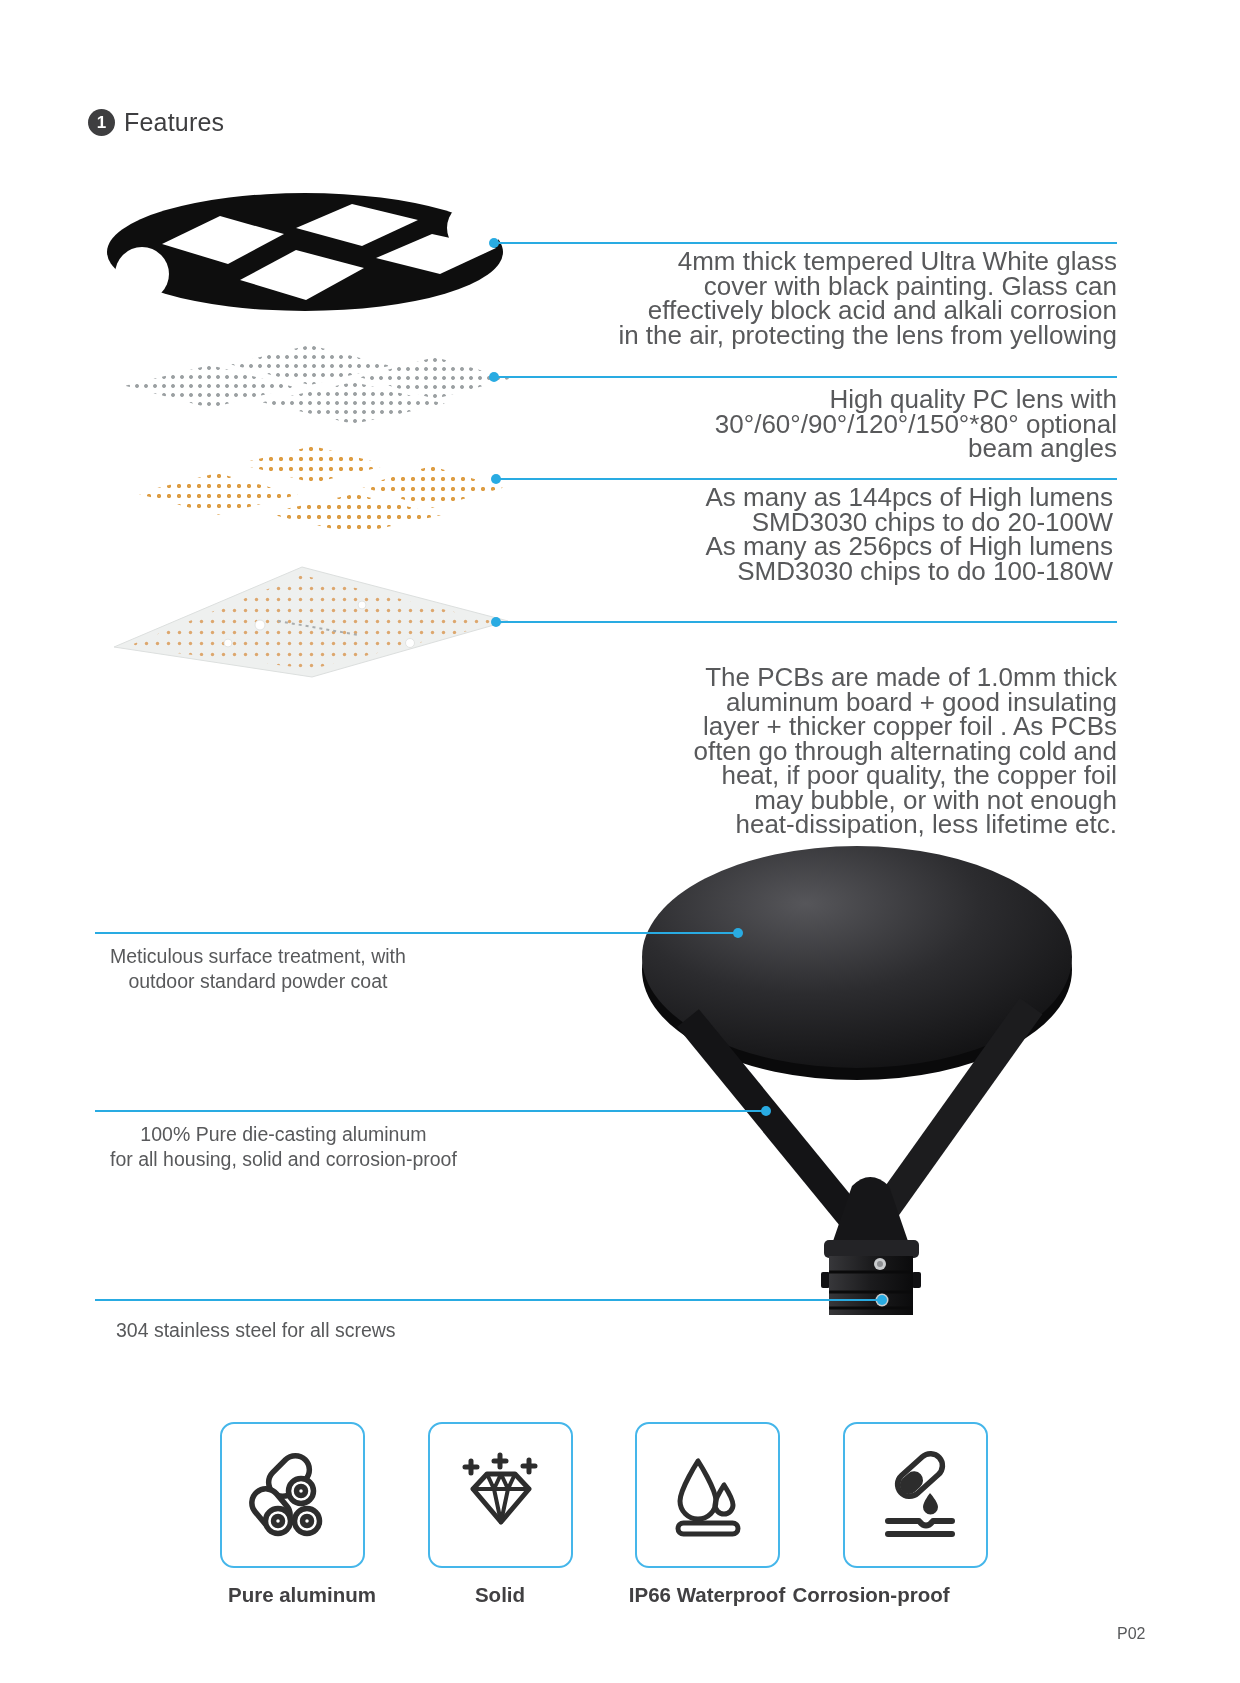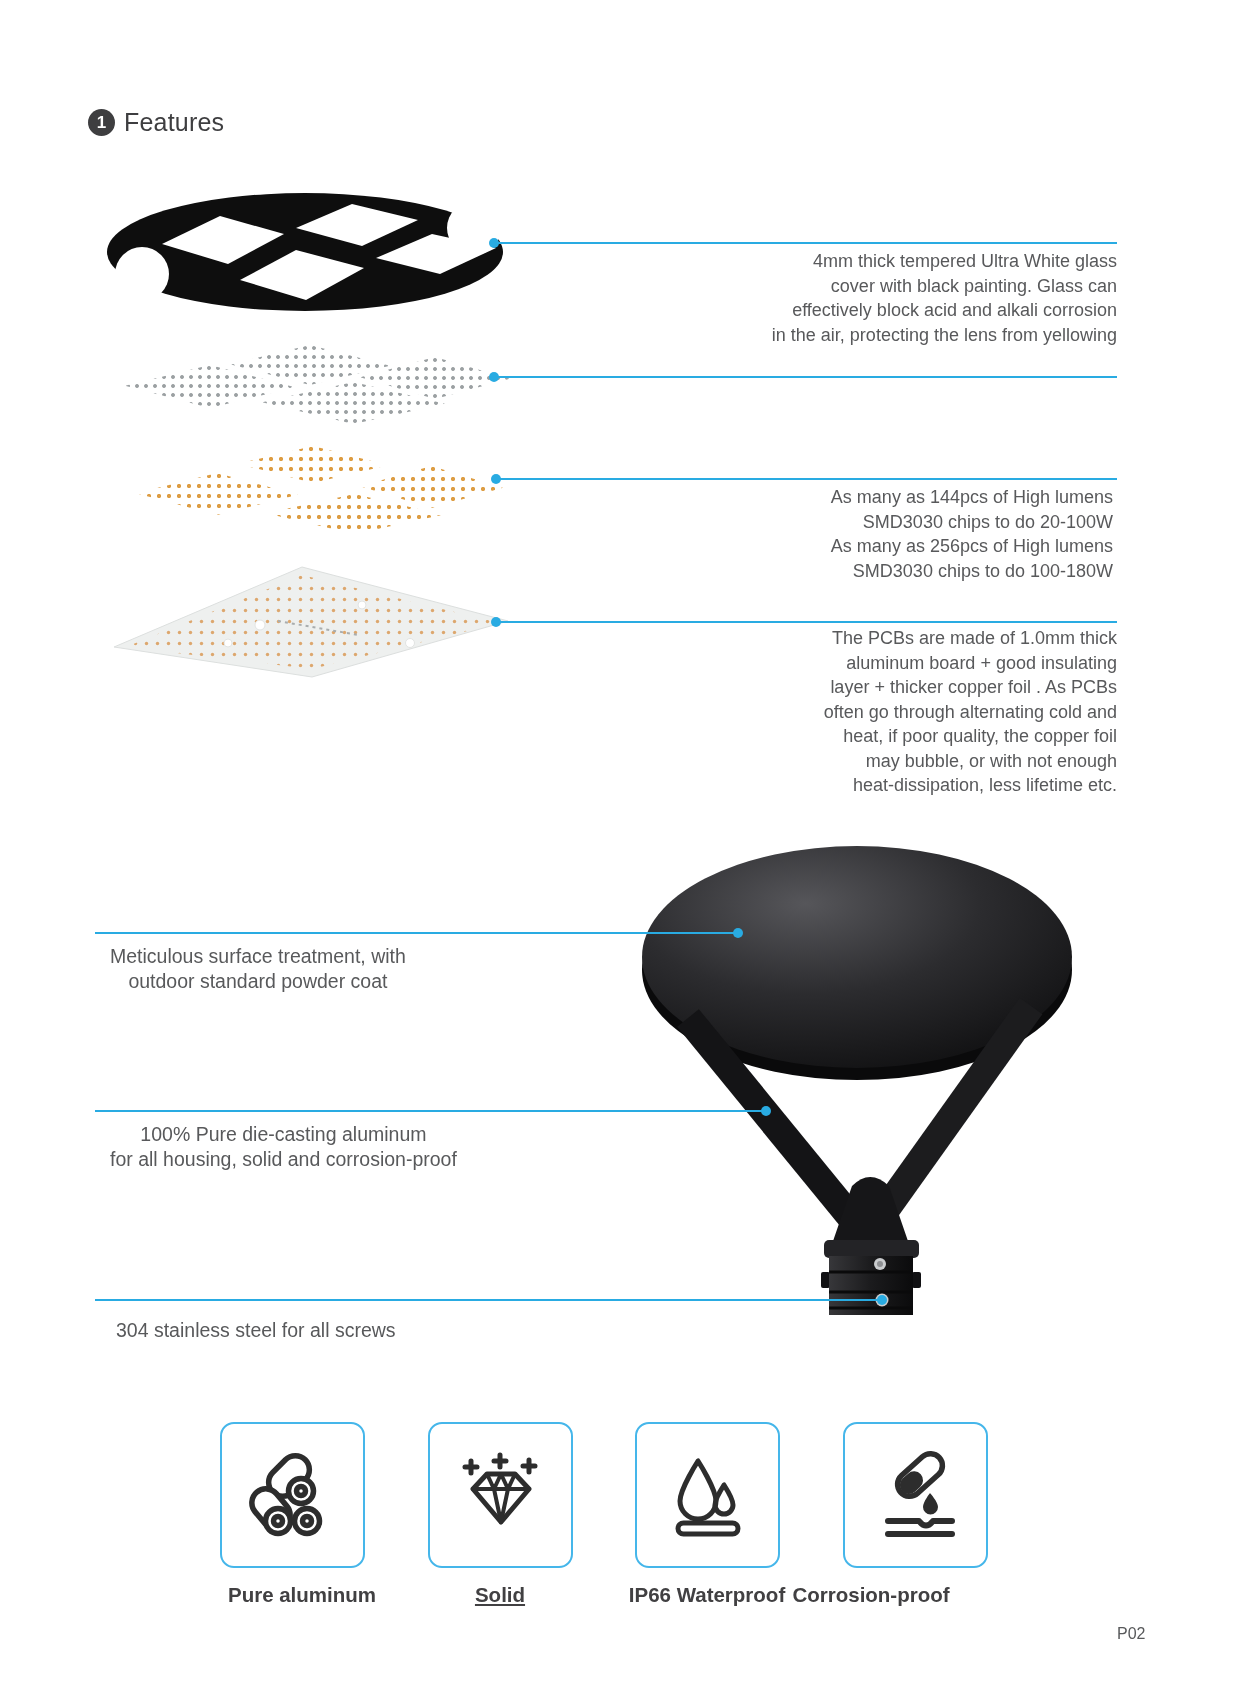--- a/index.html
+++ b/index.html
@@ -5,21 +5,21 @@
   html,body{margin:0;padding:0;background:#ffffff;}
   #page{position:relative;width:1240px;height:1683px;background:#fff;overflow:hidden;
         font-family:"Liberation Sans",sans-serif;color:#58595b;}
   .abs{position:absolute;}
   
   .heading{display:flex;align-items:center;gap:9px;}
   .num-badge{width:27px;height:27px;border-radius:50%;background:#3e3e40;color:#fff;
              font-weight:bold;font-size:17px;display:flex;align-items:center;justify-content:center;}
   .heading-title{font-size:25px;font-weight:normal;color:#3e3e40;letter-spacing:.2px;}
   
-  .co-right{white-space:pre-line;text-align:right;font-size:18px;line-height:24.5px;color:#58595b;}
+  .co-right{white-space:pre-line;text-align:right;font-size:26px;line-height:24.5px;color:#58595b;}
   .co-left{white-space:pre-line;text-align:center;font-size:19.5px;line-height:25px;color:#58595b;}
   .co-line{height:2px;background:#29abe2;}
   .co-dot{width:10px;height:10px;border-radius:50%;background:#29abe2;}
   
   .cluster{clip-path:polygon(50% 0,100% 52%,50% 100%,0 48%);}
   .lens-dots{background-image:radial-gradient(circle at 3px 3px,#9ba0a2 1.5px,rgba(0,0,0,0) 2.3px);
              background-size:9px 9px;}
   .led-dots{background-image:radial-gradient(circle at 3px 3px,#dd9d43 1.7px,rgba(0,0,0,0) 2.5px);
             background-size:10px 10px;}
   
@@ -108,25 +108,28 @@
   <div class="abs co-dot" style="left:489px;top:372px;"></div>
   <div class="abs co-line" style="left:496px;top:478px;width:621px;"></div>
   <div class="abs co-dot" style="left:491px;top:474px;"></div>
   <div class="abs co-line" style="left:496px;top:621px;width:621px;"></div>
   <div class="abs co-dot" style="left:491px;top:617px;"></div>
 
   <div class="abs co-right" style="right:123px;top:249px;">4mm thick tempered Ultra White glass
 cover with black painting.  Glass can
 effectively block acid and alkali corrosion
 in the air, protecting the lens from yellowing</div>
+  <div class="abs co-right" style="right:123px;top:387px;">High quality PC lens with
+30°/60°/90°/120°/150°*80° optional
+beam angles</div>
   <div class="abs co-right" style="right:127px;top:485px;">As many as 144pcs of High lumens
 SMD3030 chips to do 20-100W
 As many as 256pcs of High lumens
 SMD3030 chips to do 100-180W</div>
-  <div class="abs co-right" style="right:123px;top:626px;">The PCBs are made of 1.0mm thick
+  <div class="abs co-right" style="right:123px;top:665px;">The PCBs are made of 1.0mm thick
 aluminum board + good insulating
 layer + thicker copper foil .  As PCBs
 often go through alternating cold and
 heat, if poor quality, the copper foil
 may bubble, or with not enough
 heat-dissipation, less lifetime etc.</div>
 
   <div class="abs co-line" style="left:95px;top:932px;width:643px;"></div>
   <div class="abs co-dot" style="left:733px;top:928px;"></div>
   <div class="abs co-line" style="left:95px;top:1110px;width:671px;"></div>
@@ -172,19 +175,19 @@
     <svg width="96" height="96" viewBox="0 0 96 96" fill="none" stroke="#2d2d2d" stroke-width="5.5" stroke-linejoin="round" stroke-linecap="round">
       <rect x="40" y="2" width="24" height="52" rx="12" fill="#ffffff" transform="rotate(48 52 28)"></rect>
       <rect x="43" y="27" width="18" height="25" rx="9" fill="#2d2d2d" stroke="none" transform="rotate(48 52 28)"></rect>
       <path d="M62 46 C62 46 55 55 55 60 a7.5 7.5 0 0 0 15 0 C70 55 62 46 62 46 Z" fill="#2d2d2d" stroke="none"></path>
       <path d="M20 74 H51 q7 9 14 0 H84" stroke-width="6"></path>
       <path d="M20 87 H84" stroke-width="6"></path>
     </svg>
   </div>
 
   <div class="abs card-label" style="left:192px;top:1583px;">Pure aluminum</div>
-  <div class="abs card-label" style="left:390px;top:1583px;text-decoration:underline;">Solid</div>
+  <div class="abs card-label" style="left:390px;top:1583px;">Solid</div>
   <div class="abs card-label" style="left:597px;top:1583px;">IP66 Waterproof</div>
   <div class="abs card-label" style="left:761px;top:1583px;">Corrosion-proof</div>
 
   <div class="abs page-num" style="left:1117px;top:1625px;">P02</div>
 
 </div>
 
 </body></html>

